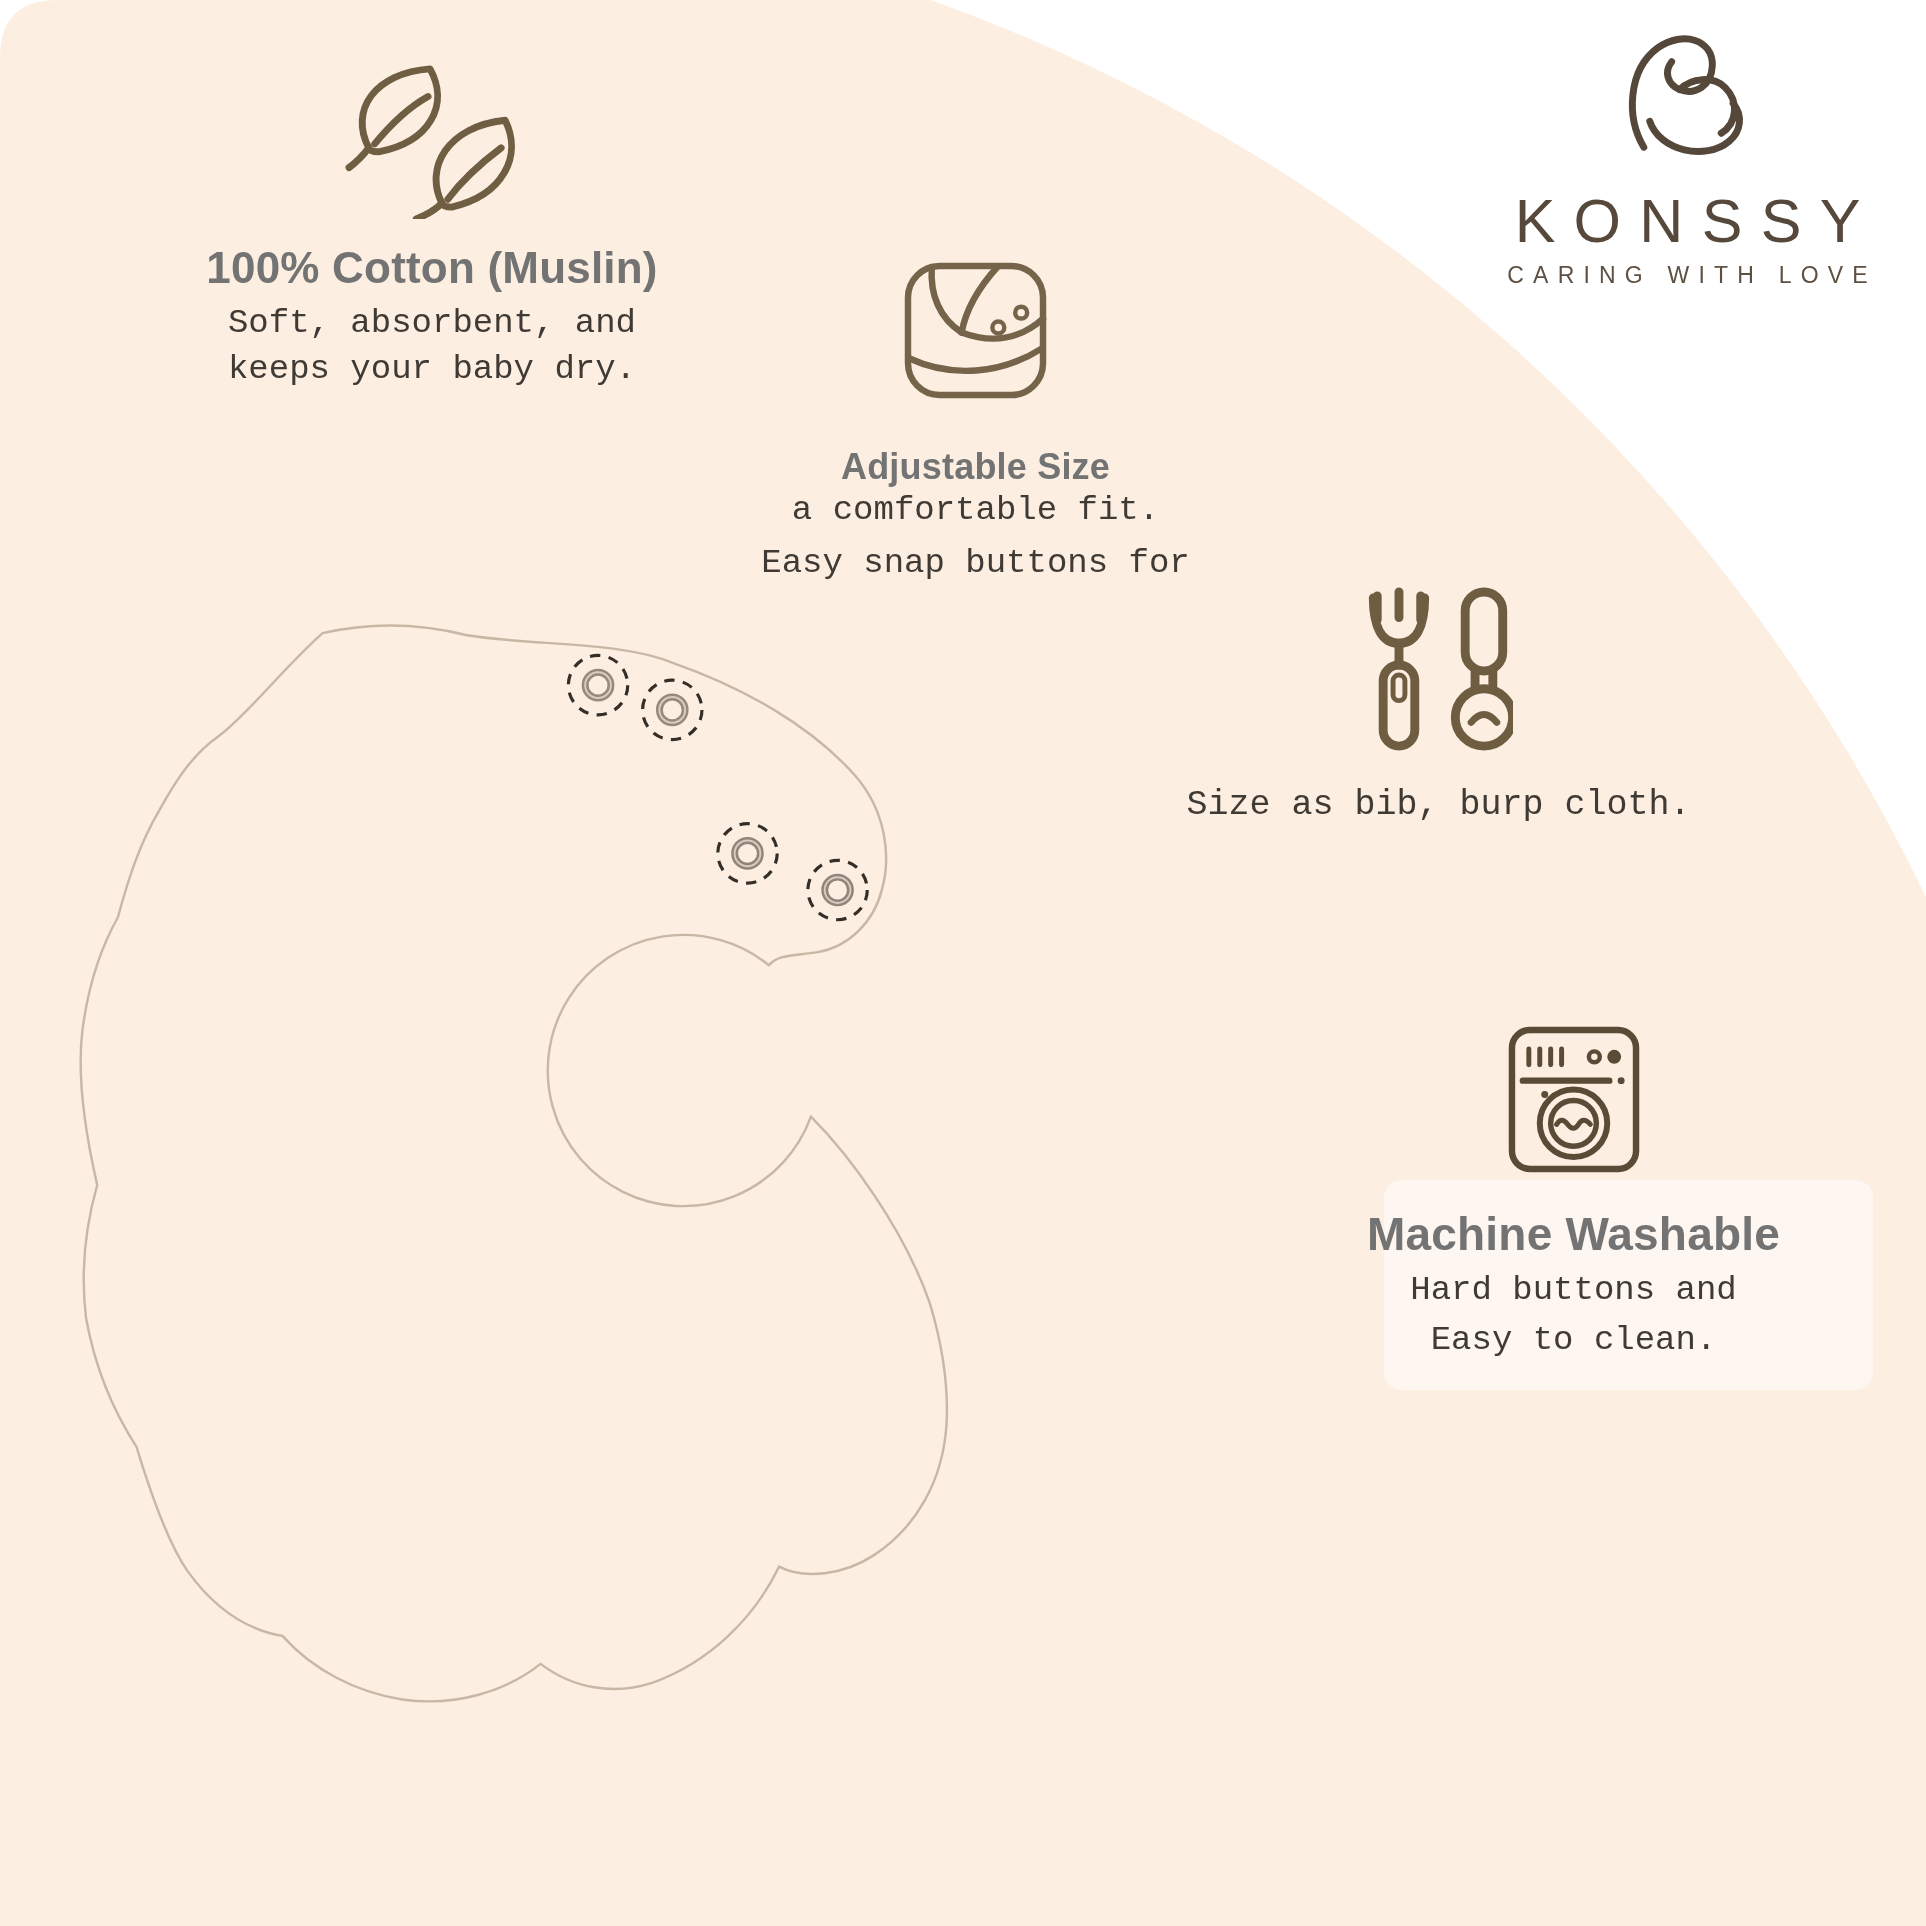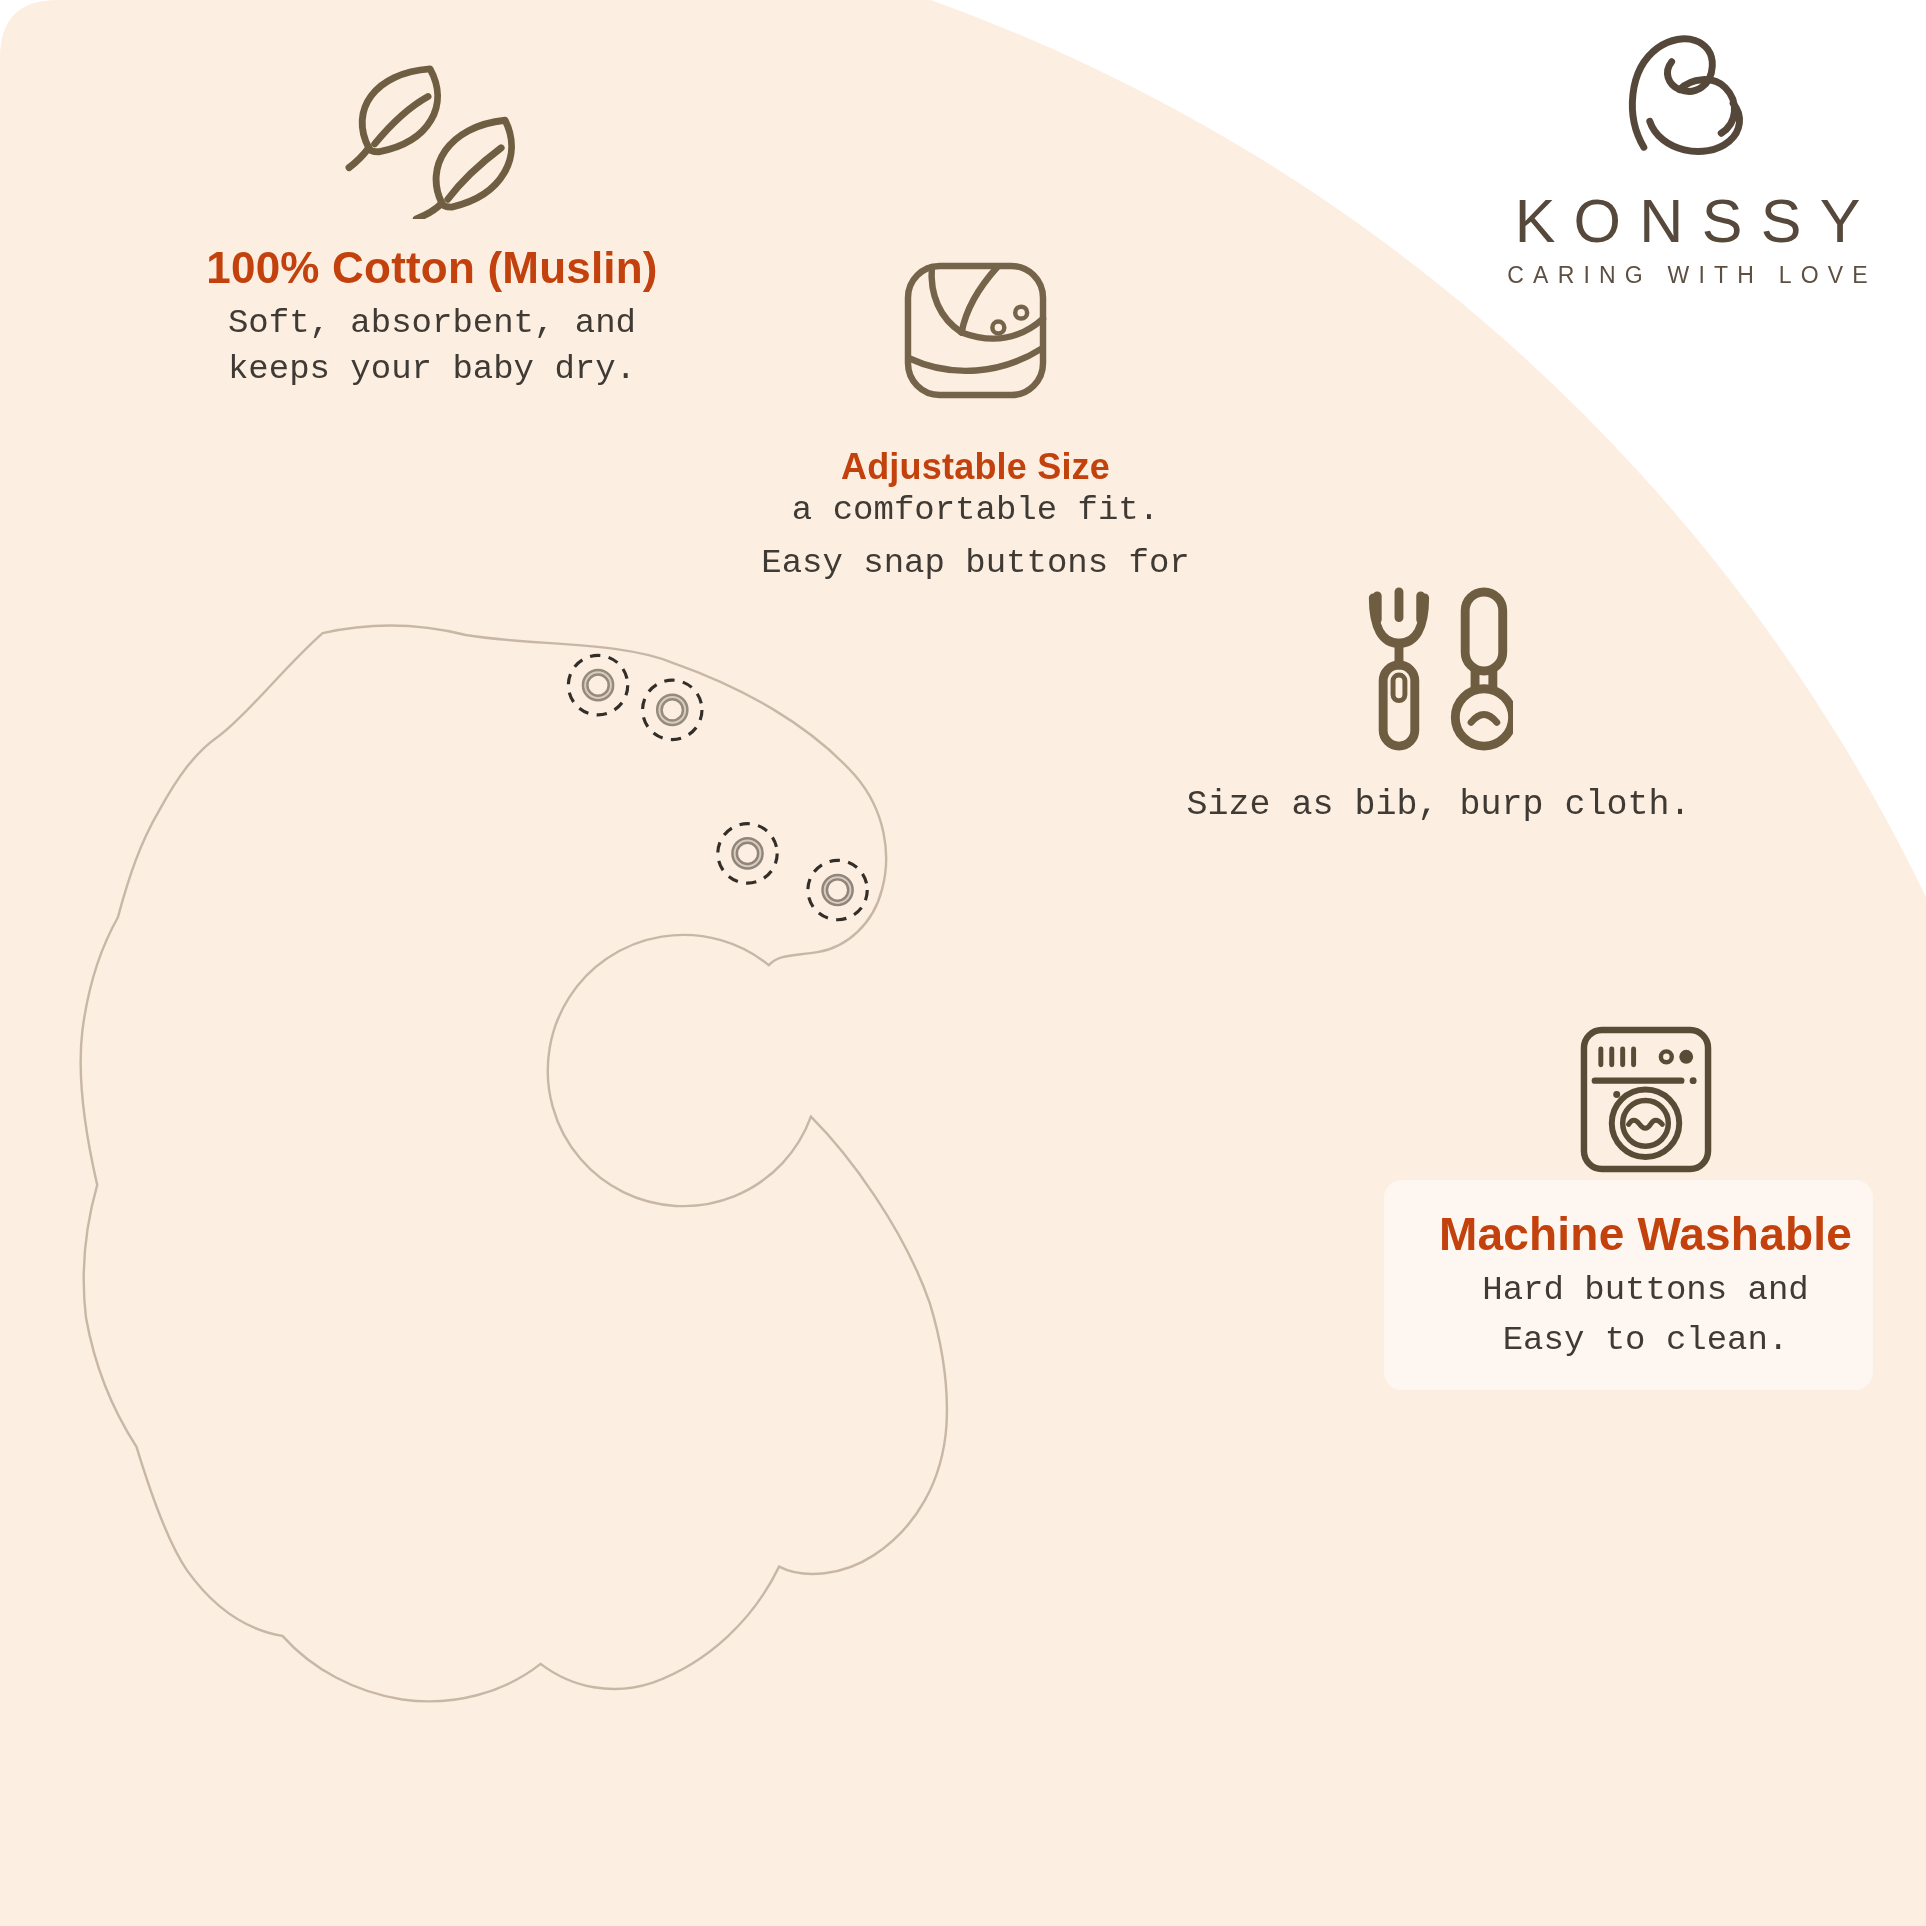--- a/index.html
+++ b/index.html
@@ -6,40 +6,40 @@
   #canvas{
     position:relative;width:1927px;height:1927px;overflow:hidden;
     background:#ffffff;
     font-family:"Liberation Sans", sans-serif;
   }
   #bg-svg{position:absolute;left:0;top:0;}
   #bib-svg{position:absolute;left:20px;top:574px;}
   .feature{position:absolute;text-align:center;}
   .feature .icon{display:block;margin:0 auto;}
   .feature h2{
-    margin:0;font-weight:700;color:#c2410c;letter-spacing:0.2px;
+    margin:0;font-weight:700;color:#737373;letter-spacing:0.2px;
     font-family:"Liberation Sans", sans-serif;line-height:1.15;
   }
   .feature p{
     margin:6px 0 0 0;color:#403a35;font-weight:400;line-height:1.36;
     font-family:Liberation Mono, monospace;
   }
   .f1{left:155px;top:57px;width:554px;}
   .f1 .icon{margin-bottom:24px;}
   .f1 h2{font-size:44px;}
   .f1 p{font-size:34px;}
   .f2{left:718px;top:261px;width:515px;}
   .f2 .icon{margin-bottom:46px;}
   .f2 h2{font-size:36px;}
   .f2 p{font-size:34px;}
   .f3{left:1181px;top:586px;width:515px;}
   .f3 .icon{margin-bottom:30px;}
   .f3 h2{font-size:46px;}
   .f3 p{font-size:35px;}
-  .f4{left:1388px;top:1025px;width:515px;}
+  .f4{left:1316px;top:1025px;width:515px;}
   .f4 .icon{margin-bottom:34px;}
   .f4 h2{font-size:46px;}
   .f4 p{font-size:34px;}
   .wash-card{
     position:absolute;left:1384px;top:1180px;width:489px;height:210px;
     background:rgba(255,255,255,.5);border-radius:18px;
   }
   .logo{position:absolute;left:1440px;top:30px;width:495px;text-align:center;}
   .logo .mark{display:block;margin:0 auto;}
   .logo .name{

